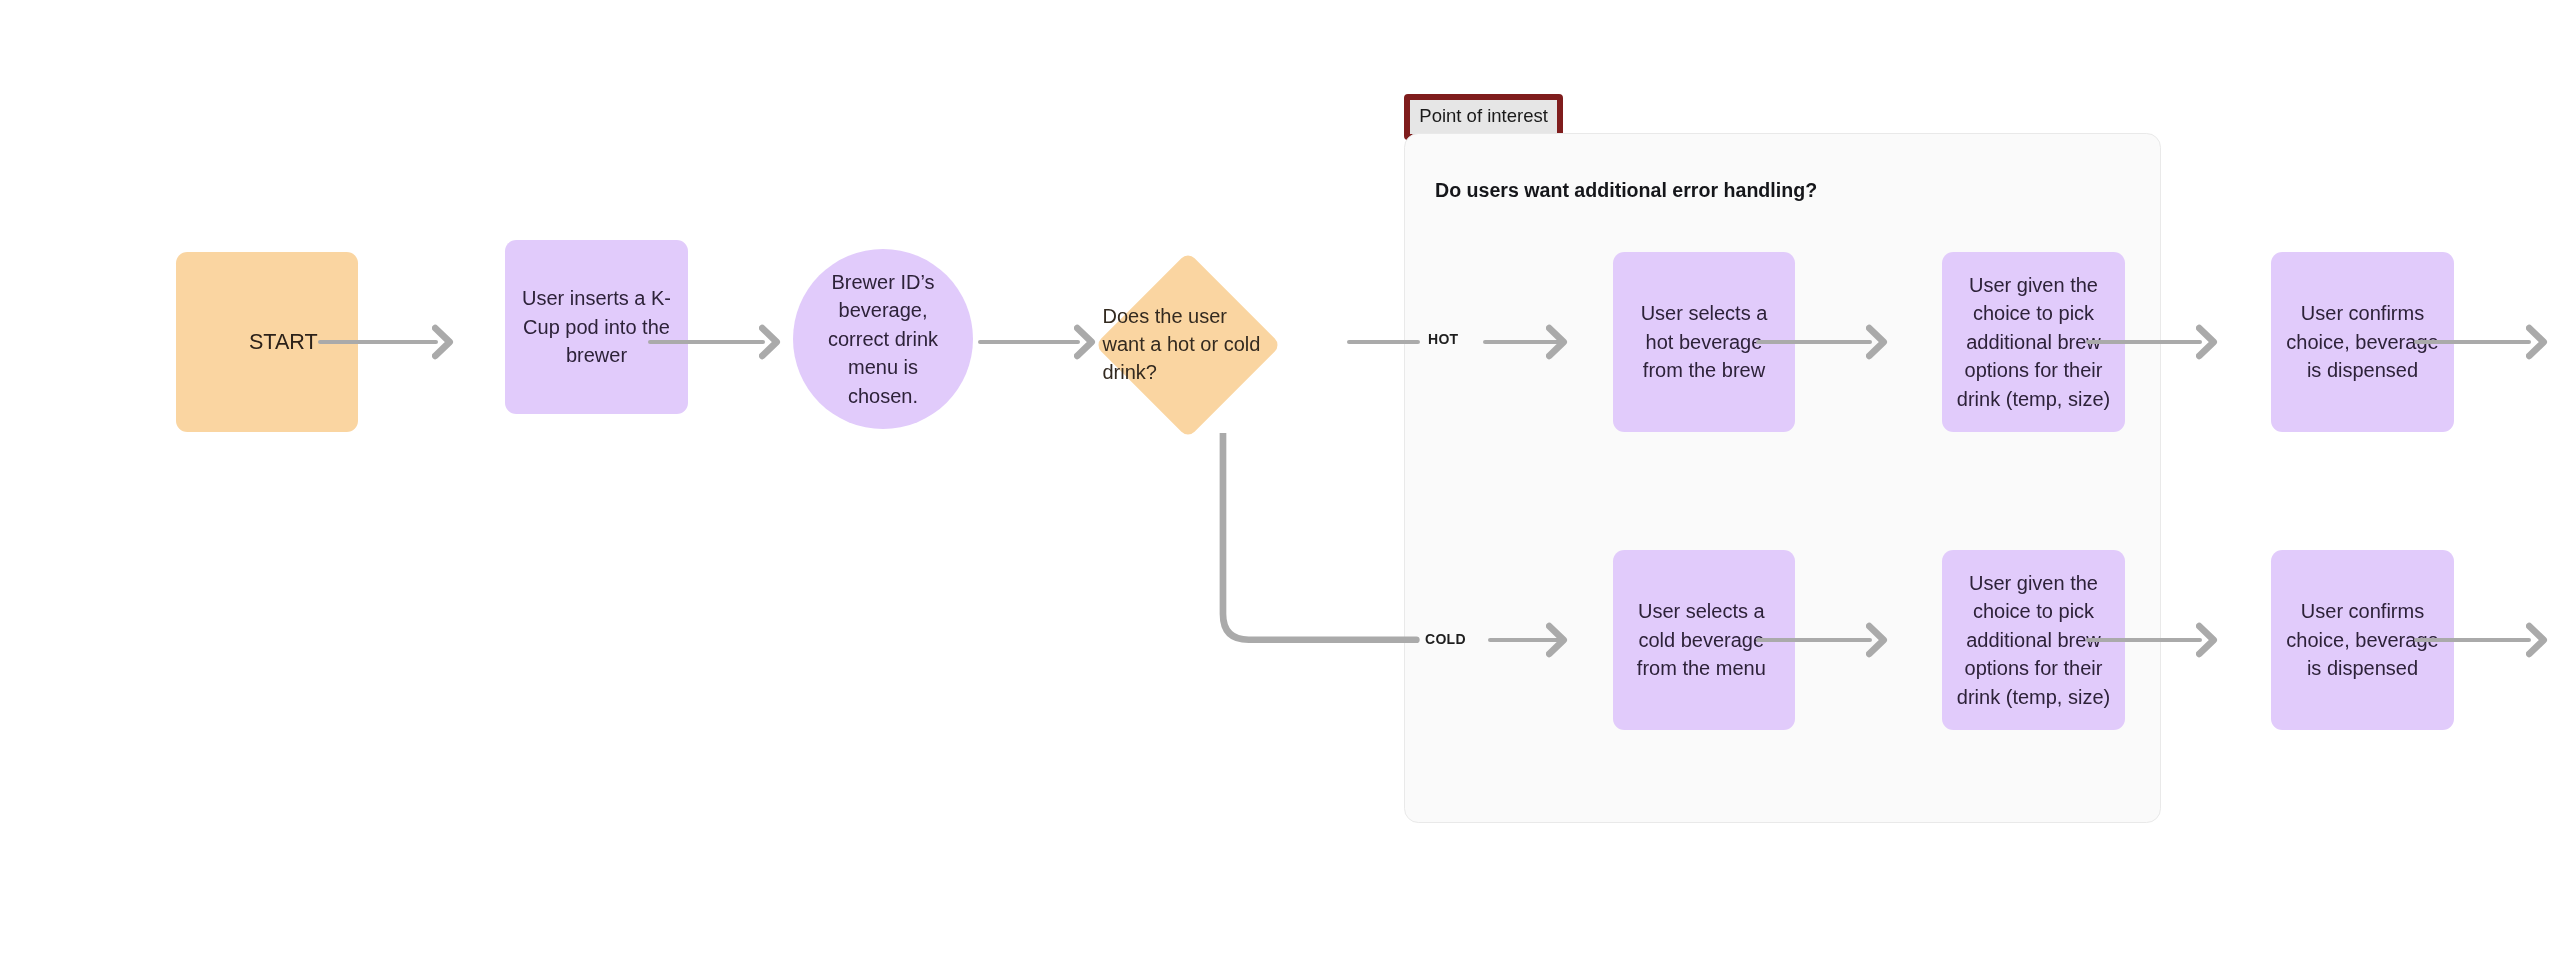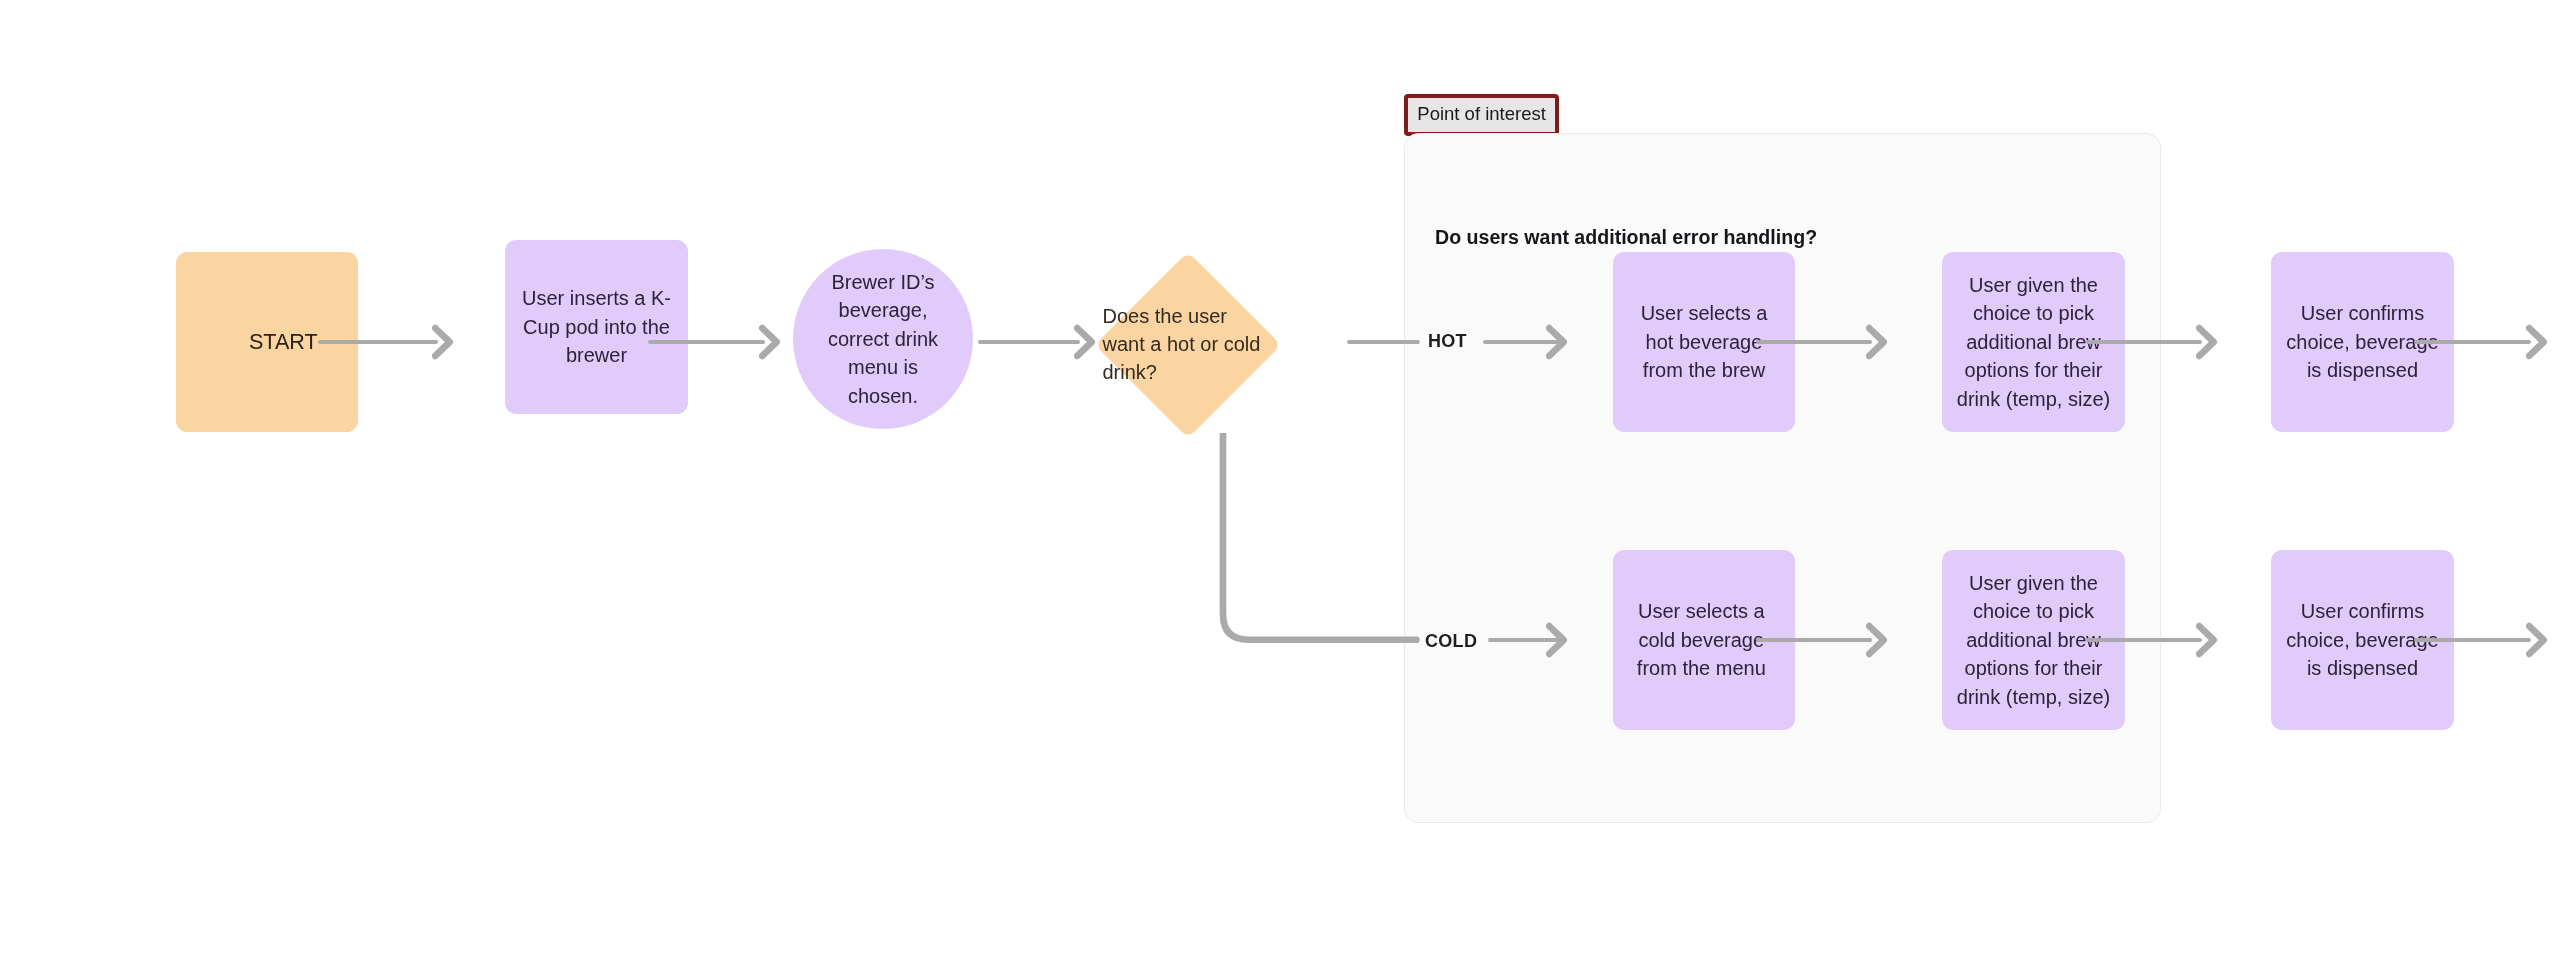--- a/index.html
+++ b/index.html
@@ -24,21 +24,21 @@
   .frame {
     position: absolute;
     background: #fafafa;
     border: 1.5px solid #e9e9e9;
     border-radius: 14.4px;
     box-sizing: border-box;
   }
   .frame-label {
     position: absolute;
     background: #e6e6e6;
-    border: 4px solid #7f1d1d;
+    border: 6px solid #7f1d1d;
     border-radius: 4px;
     color: #1a1a1a;
     font-size: 18.5px;
     line-height: 1;
     padding: 7.2px 9.3px 8.2px 9.3px;
     white-space: nowrap;
     box-sizing: border-box;
   }
   .frame-note {
     position: absolute;
@@ -121,21 +121,21 @@
   .edge-head {
     position: absolute;
     width: 0;
     height: 0;
   }
   .edge-head svg { display: block; }
 
   .edge-label {
     position: absolute;
     color: #1e1e1e;
-    font-size: 18px;
+    font-size: 14px;
     font-weight: bold;
     letter-spacing: 0.3px;
     line-height: 1;
     white-space: nowrap;
   }
 
   .elbow {
     position: absolute;
   }
   .elbow svg { display: block; }
@@ -144,21 +144,21 @@
 <body>
 
 <div id="canvas">
 
   <div class="frame-label" style="left:1404px; top:94px;">
     <span>Point of interest</span>
   </div>
 
   <div class="frame" style="left:1404px; top:133px; width:757px; height:690px;"></div>
 
-  <div class="frame-note" style="left:1435px; top:181px;margin-top:47px;">Do users want additional error handling?</div>
+  <div class="frame-note" style="left:1435px; top:181px;">Do users want additional error handling?</div>
 
   <div class="node rect orange terminal" style="left:132px; top:252px; width:182px; height:180px;">
     <span class="node-text">START</span>
   </div>
 
   <div class="node rect purple" style="left:461px; top:240px; width:183px; height:174px;">
     <span class="node-text">User inserts a K-Cup pod into the brewer</span>
   </div>
 
   <div class="node circle purple" style="left:793px; top:249px; width:180px; height:180px;">

